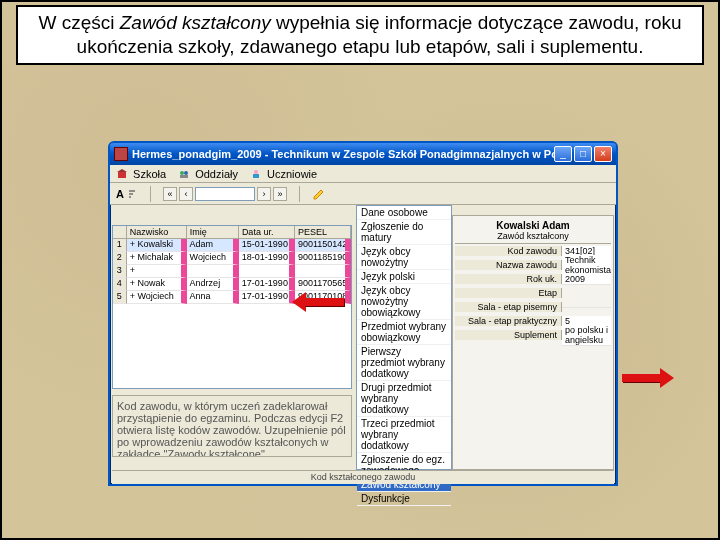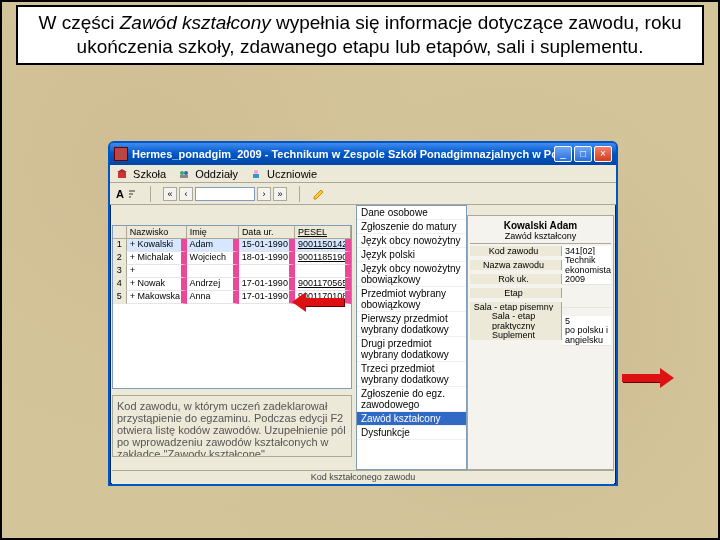--- a/index.html
+++ b/index.html
@@ -62,35 +62,35 @@
   .search-box { width:60px;height:14px;border:1px solid #7f9db9;background:#fff;font-size:9px;padding:0 2px;}
   .content { position:absolute; top:62px; bottom:14px; left:2px; right:2px; display:flex; }
   .left-pane { width:240px; display:flex; flex-direction:column;margin-top:20px; }
   .grid { background:#fff; border:1px solid #7f9db9; flex:0 0 auto; }
   .grid-head { display:flex; background:#ece9d8; border-bottom:1px solid #aca899; font-size:9px; }
   .grid-head div { border-right:1px solid #aca899; padding:1px 3px; }
   .grid-row { display:flex; font-size:9px; height:13px; }
   .grid-row.sel { background:#d6e7ff; }
   .grid-row div { border-right:6px solid #ec4899; border-bottom:1px solid #e5e5e5; padding:0 3px; overflow:hidden; white-space:nowrap; }
   .rownum { width:14px; background:#ece9d8; border-right:1px solid #aca899 !important; text-align:center; }
-  .col-nazwisko{width:62px;} .col-imie{width:54px;} .col-data{width:58px;} .col-pesel{width:58px;text-decoration:underline;}
+  .col-nazwisko{width:62px;} .col-imie{width:54px;} .col-data{width:58px;} .col-pesel{width:58px;}
   .grid-empty { height:84px; }
   .hint-box {
     margin-top:6px; border:1px solid #aca899; background:#ece9d8;
     padding:4px; font-size:11px; color:#555; height:62px; overflow:hidden;
   }
   .right-pane { flex:1; display:flex; flex-direction:row; margin-left:4px; }
   .option-list { background:#fff; border:1px solid #7f9db9; font-size:10px; }
   .option-list div { padding:1px 4px; border-bottom:1px solid #f0f0f0; }
   .option-list .selected { background:#316ac5; color:#fff; }
   .form-panel { margin-top:10px; background:#f4f3ee; border:1px solid #aca899; padding:2px; font-size:10px; }
   .form-header { text-align:center; font-weight:bold; padding:2px 0 0 0; }
   .form-sub { text-align:center; font-size:9px; padding-bottom:2px; border-bottom:1px solid #aca899; }
   .form-row { display:flex; align-items:center; height:14px; }
-  .form-row .lbl { width:92px; text-align:center; padding-right:4px; background:#ece9d8; font-size:9px; border-right:1px solid #aca899;}
+  .form-row .lbl { width:107px; text-align:right; padding-right:4px; background:#ece9d8; font-size:9px; border-right:1px solid #aca899;}
   .form-row .val { flex:1; background:#fff; font-size:9px; padding-left:3px; border-bottom:1px solid #e5e5e5; }
   .statusbar {
     position:absolute; bottom:0; left:2px; right:2px; height:14px;
     background:#ece9d8; border-top:1px solid #aca899; font-size:9px;
     padding:1px 4px; color:#444;text-align:center;
   }
   .arrow {
     position:absolute; width:52px; height:14px;
   }
   .arrow .shaft{position:absolute;top:3px;height:8px;background:#d11;left:12px;right:0; box-shadow:1px 1px 0 #600;}
@@ -200,21 +200,21 @@
             </div>
             <div class="grid-row">
               <div class="rownum">4</div>
               <div class="col-nazwisko">+ Nowak</div>
               <div class="col-imie">Andrzej</div>
               <div class="col-data">17-01-1990</div>
               <div class="col-pesel">90011705655</div>
             </div>
             <div class="grid-row">
               <div class="rownum">5</div>
-              <div class="col-nazwisko">+ Makowska</div>
+              <div class="col-nazwisko">+ Wojciech</div>
               <div class="col-imie">Anna</div>
               <div class="col-data">17-01-1990</div>
               <div class="col-pesel">90011701084</div>
             </div>
           </div>
         <div class="grid-empty"></div>
       </div>
       <div class="hint-box">Kod zawodu, w którym uczeń zadeklarował przystąpienie do egzaminu. Podczas edycji F2 otwiera listę kodów zawodów. Uzupełnienie pól po wprowadzeniu zawodów kształconych w zakładce "Zawody kształcone".</div>
     </div>
 

